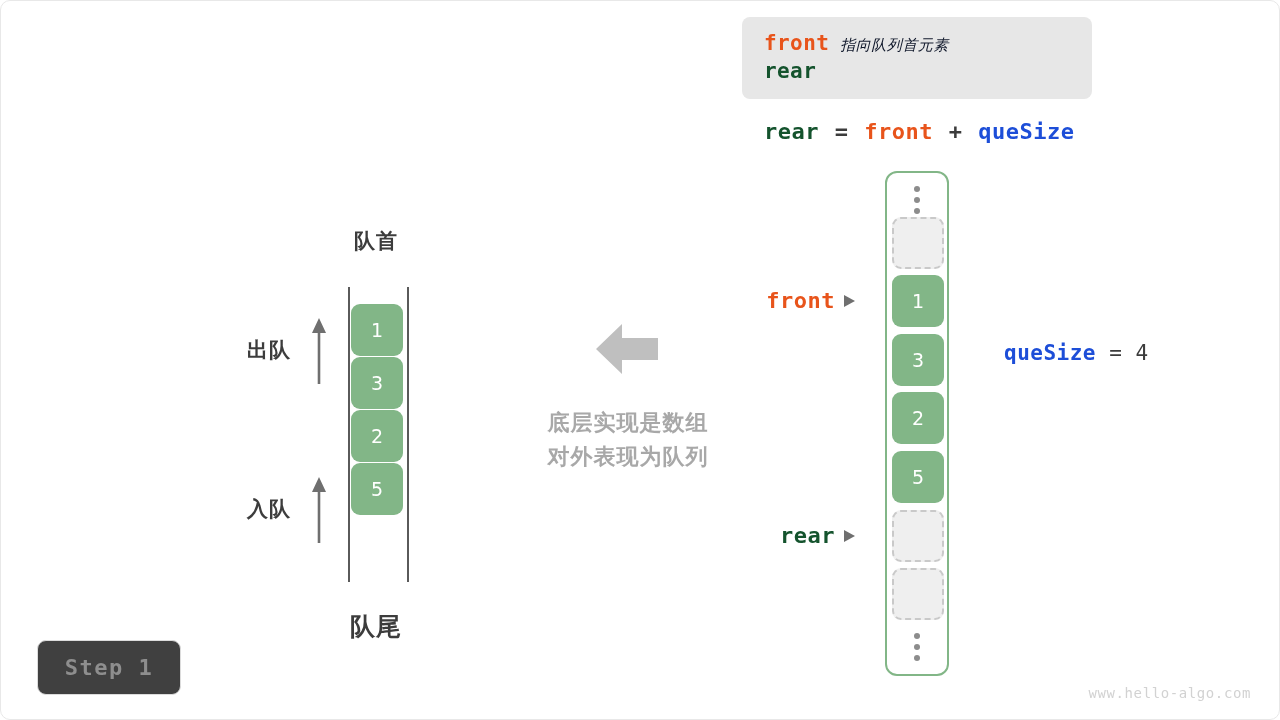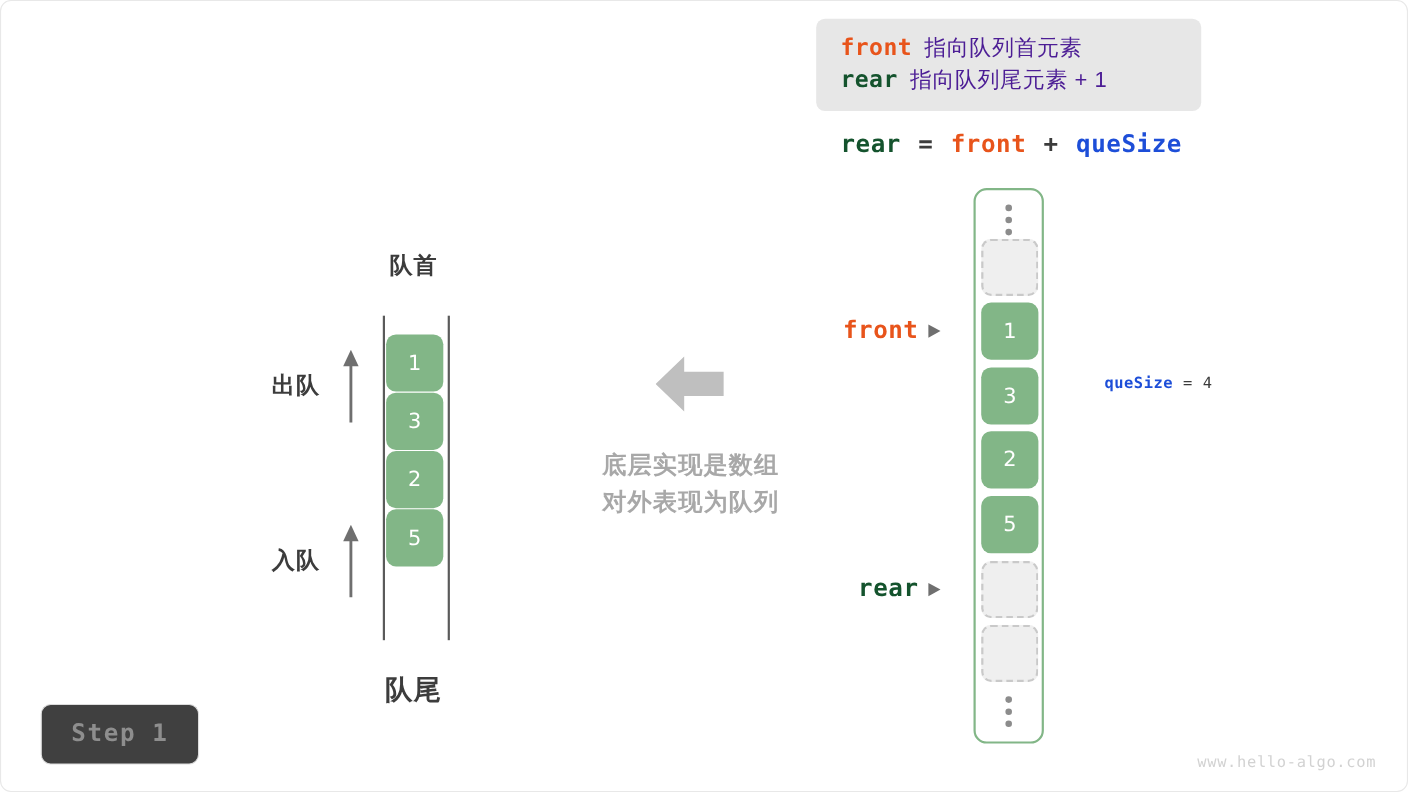--- a/index.html
+++ b/index.html
@@ -44,24 +44,25 @@
     line-height: 1.34;
     white-space: nowrap;
   }
   .legend-var {
     font-family: "DejaVu Sans Mono", "Liberation Mono", monospace;
     font-weight: bold;
     font-size: 21px;
     letter-spacing: 0.4px;
   }
   .legend-desc {
-    font-size: 20px;
-    color: #4c1d95;
+    font-size: 15px;
+    color: #0f172a;
     margin-left: 11px;
     letter-spacing: 0.5px;
+    font-style: italic;
   }
   .c-front { color: #e8541b; }
   .c-rear  { color: #14532d; }
   .c-size  { color: #1d4ed8; }
   .c-plain { color: #3c3c3c; }
 
   
   #formula {
     left: 762px; top: 118px;
     font-family: "DejaVu Sans Mono", "Liberation Mono", monospace;
@@ -141,21 +142,21 @@
   
   #quesize-note { left: 1003px; top: 340px; white-space: nowrap; }
   #quesize-note .q-title {
     font-size: 20px;
     color: #3c3c3c;
     letter-spacing: 0.5px;
     margin-bottom: 10px;
   }
   #quesize-note .q-formula {
     font-family: "DejaVu Sans Mono", "Liberation Mono", monospace;
-    font-size: 14px;
+    font-size: 21px;
     letter-spacing: 0.5px;
   }
   #quesize-note .q-formula .var { font-weight: bold; }
 
   
   #center-arrow {
     left: 595px; top: 320px;
     width: 62px; height: 56px;
   }
   #center-note {
@@ -260,21 +261,20 @@
 
 <div id="canvas">
 
   <div class="abs" id="legend-box">
     <div class="legend-line">
       <span class="legend-var c-front">front</span>
       <span class="legend-desc cn">指向队列首元素</span>
     </div>
     <div class="legend-line">
       <span class="legend-var c-rear">rear</span>
-      <span class="legend-desc cn">指向队列尾元素 + 1</span>
     </div>
   </div>
 
   <div class="abs" id="formula">
     <span class="c-rear">rear</span>
     <span class="c-plain">=</span>
     <span class="c-front">front</span>
     <span class="c-plain">+</span>
     <span class="c-size">queSize</span>
   </div>

